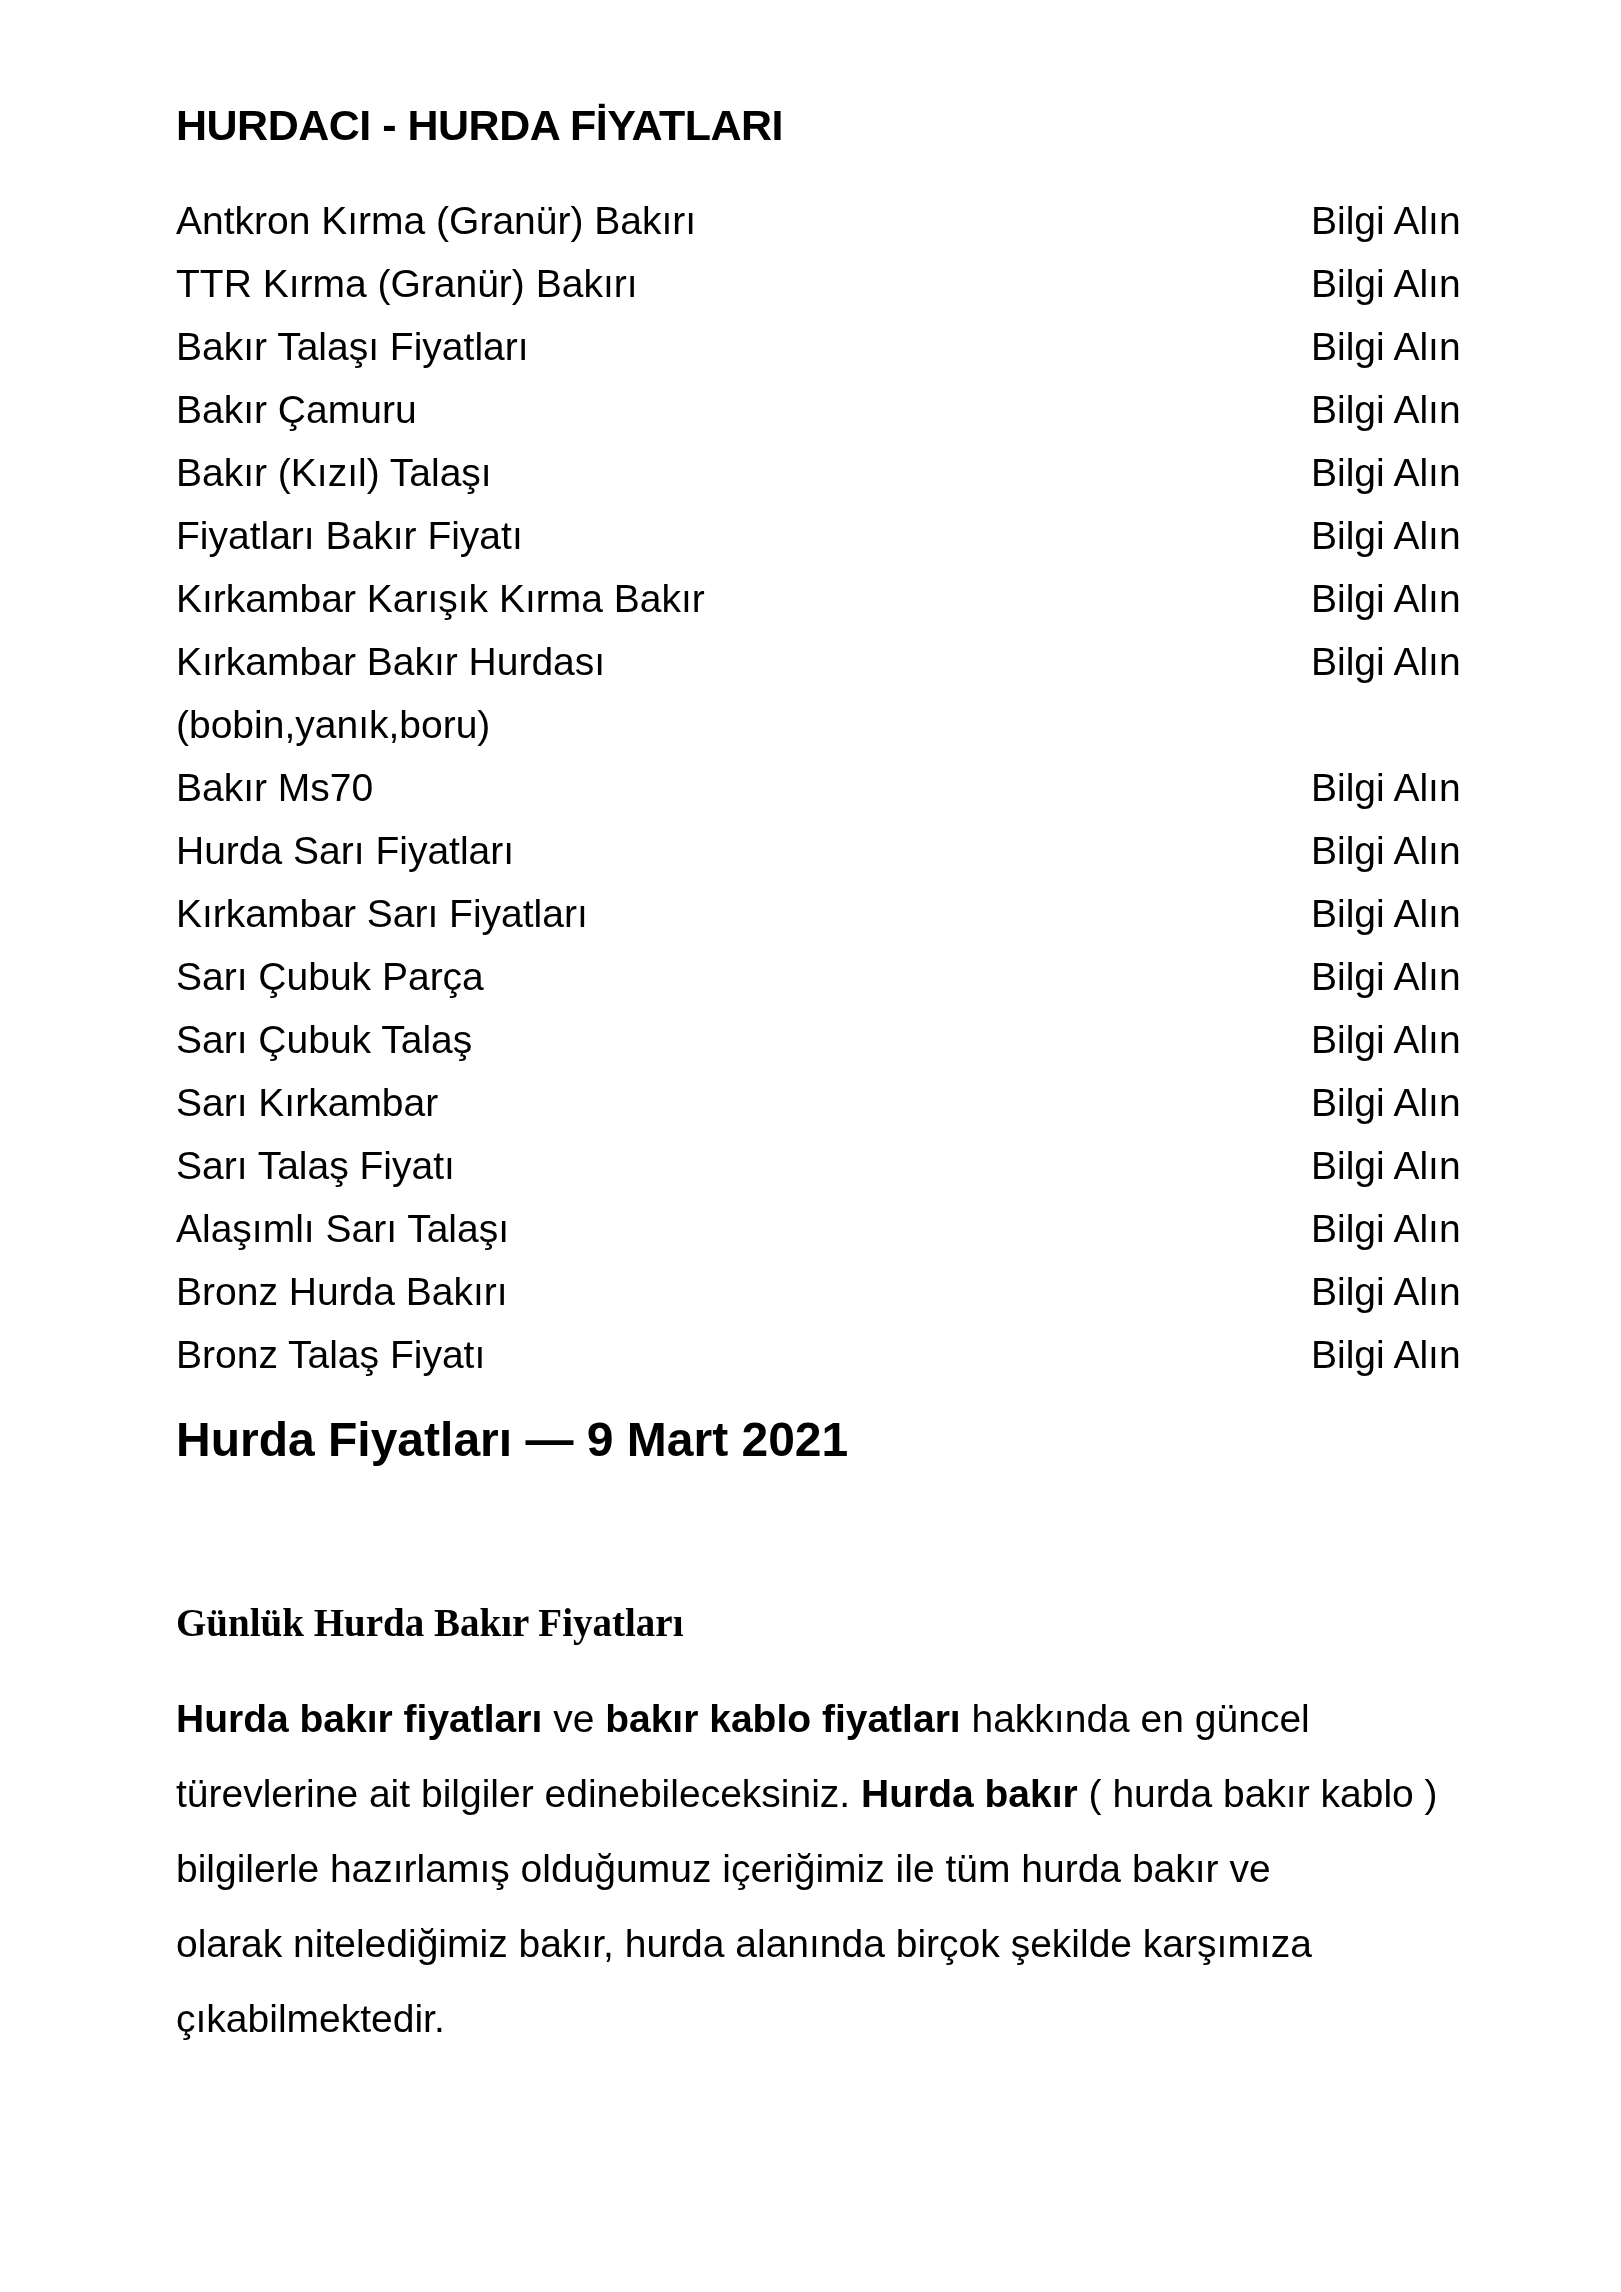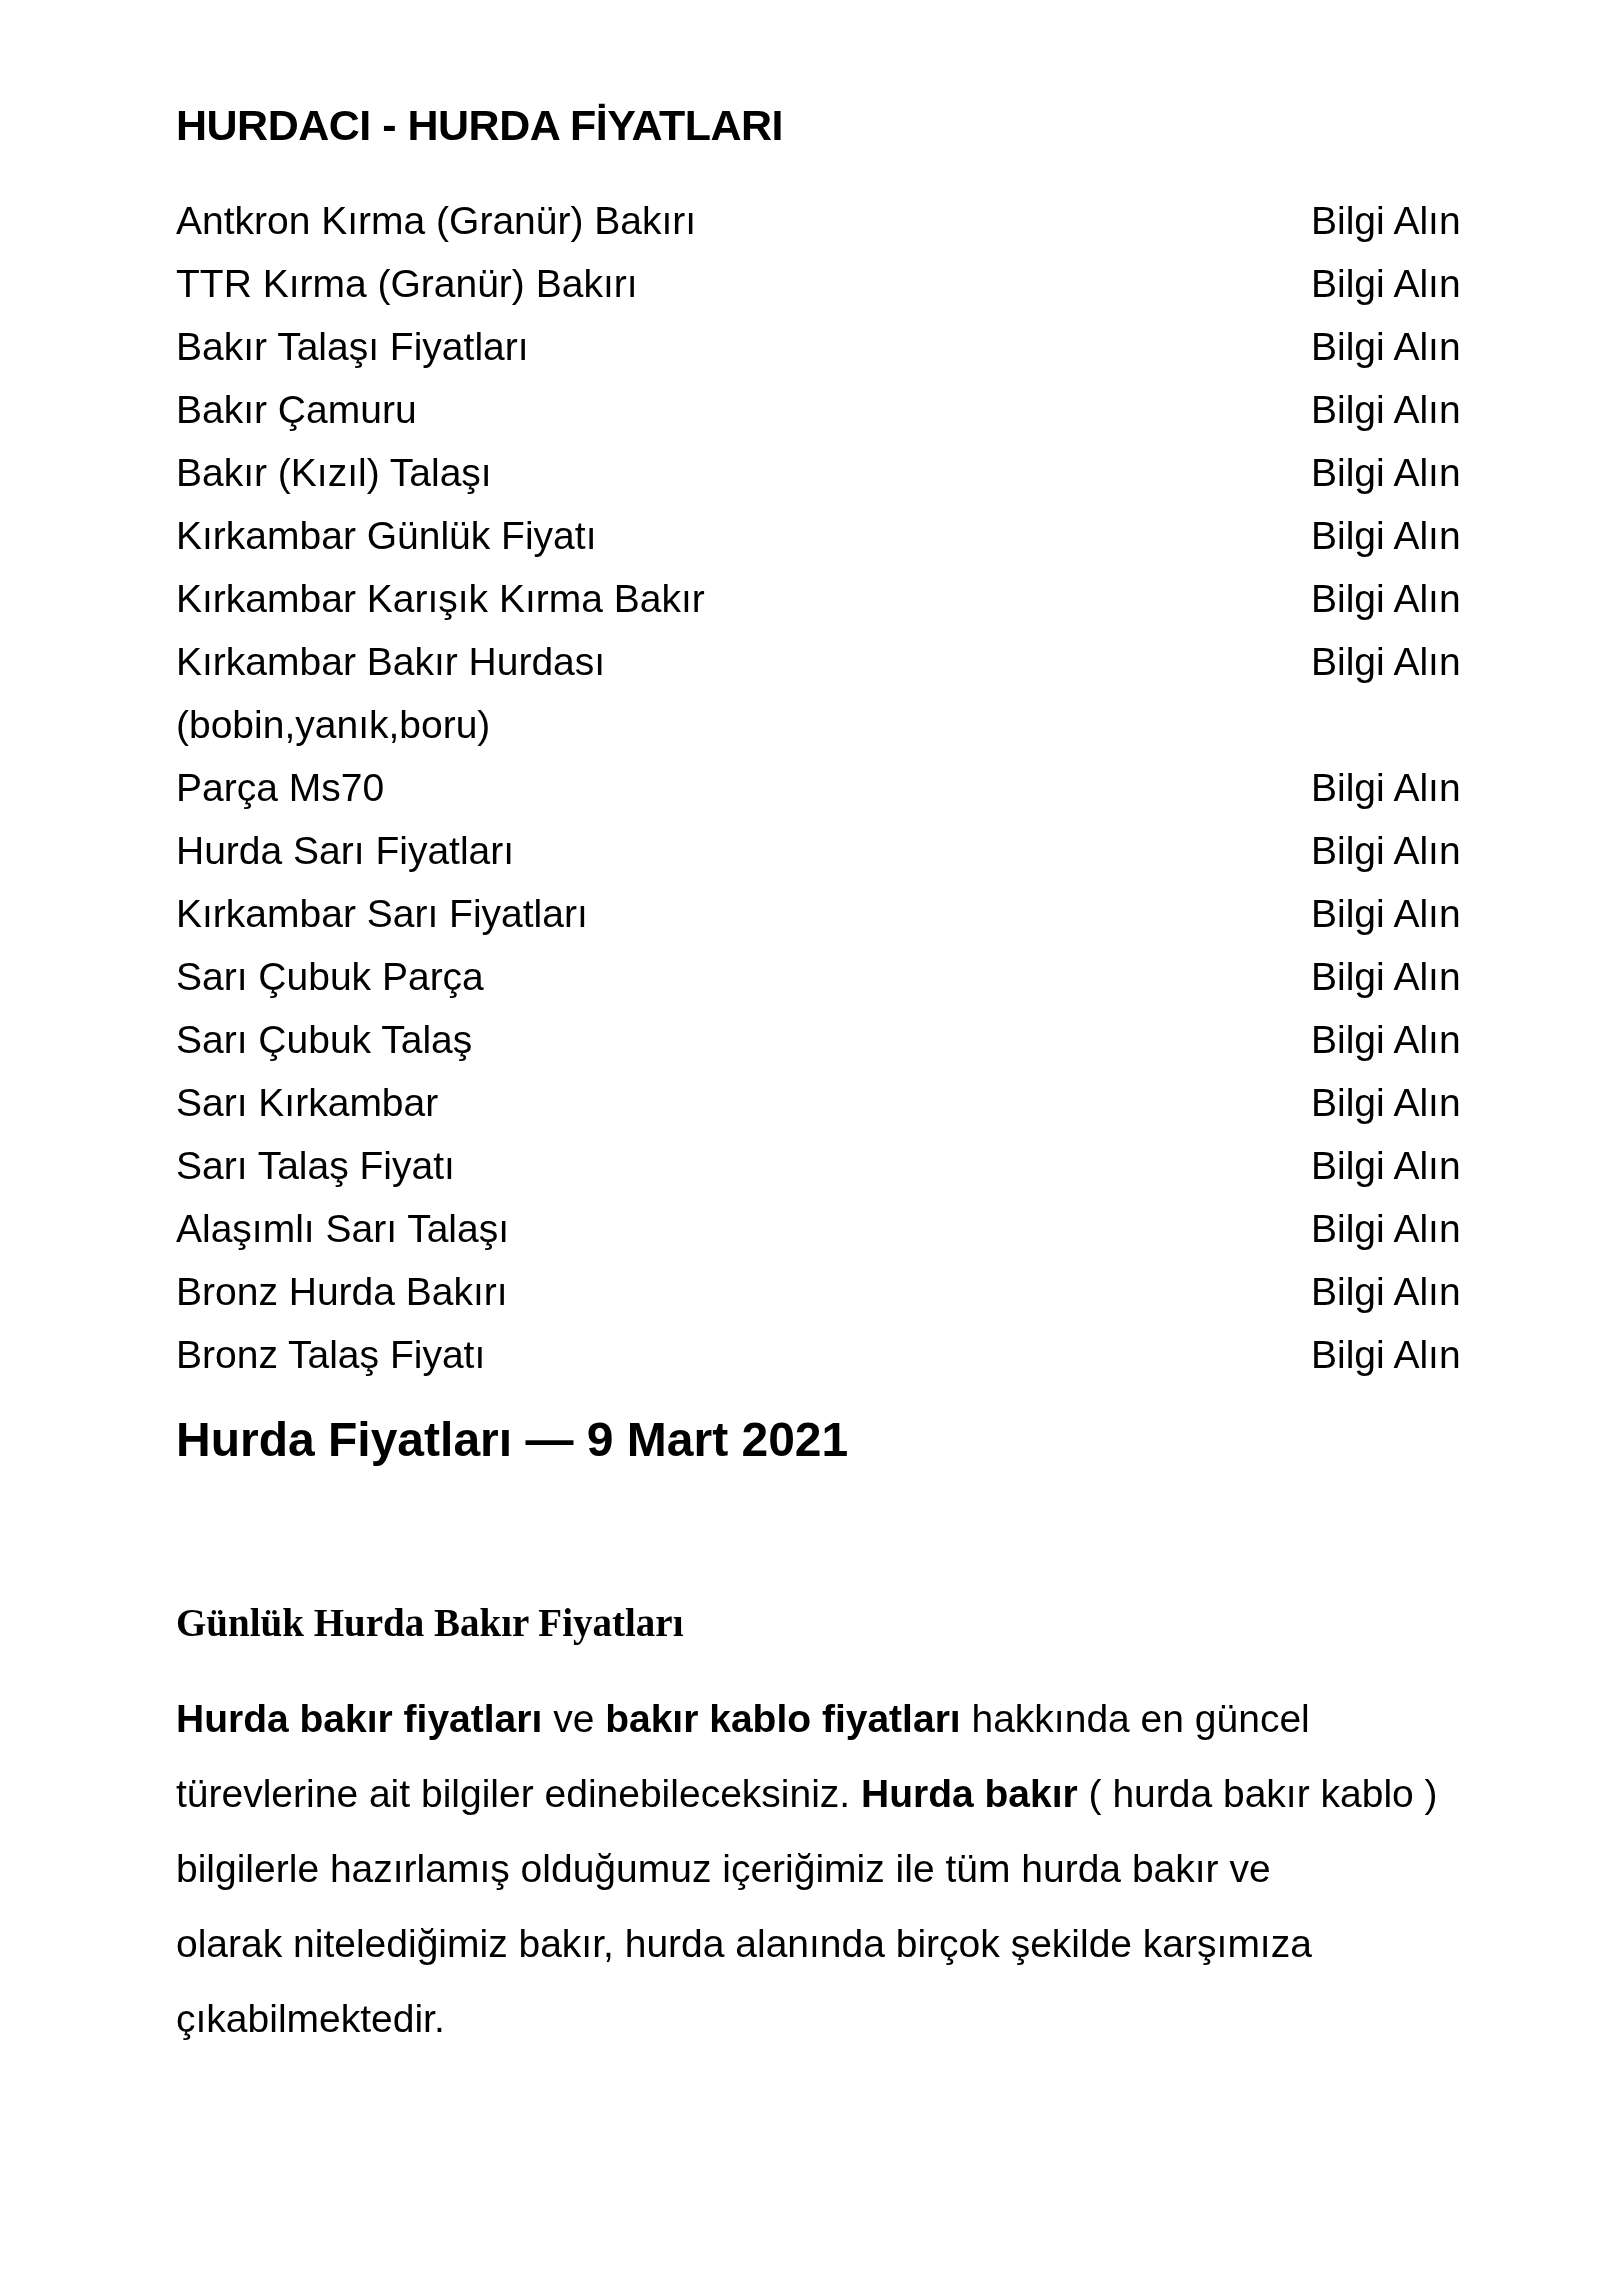--- a/index.html
+++ b/index.html
@@ -98,34 +98,34 @@
     </div>
     <div class="row">
       <div class="label">Bakır Çamuru</div>
       <div class="action">Bilgi Alın</div>
     </div>
     <div class="row">
       <div class="label">Bakır (Kızıl) Talaşı</div>
       <div class="action">Bilgi Alın</div>
     </div>
     <div class="row">
-      <div class="label">Kırkambar Günlük Fiyatı</div>
+      <div class="label">Fiyatları Bakır Fiyatı</div>
       <div class="action">Bilgi Alın</div>
     </div>
     <div class="row">
       <div class="label">Kırkambar Karışık Kırma Bakır</div>
       <div class="action">Bilgi Alın</div>
     </div>
     <div class="row">
       <div class="label">Kırkambar Bakır Hurdası
 (bobin,yanık,boru)</div>
       <div class="action">Bilgi Alın</div>
     </div>
     <div class="row">
-      <div class="label">Parça Ms70</div>
+      <div class="label">Bakır Ms70</div>
       <div class="action">Bilgi Alın</div>
     </div>
     <div class="row">
       <div class="label">Hurda Sarı Fiyatları</div>
       <div class="action">Bilgi Alın</div>
     </div>
     <div class="row">
       <div class="label">Kırkambar Sarı Fiyatları</div>
       <div class="action">Bilgi Alın</div>
     </div>

